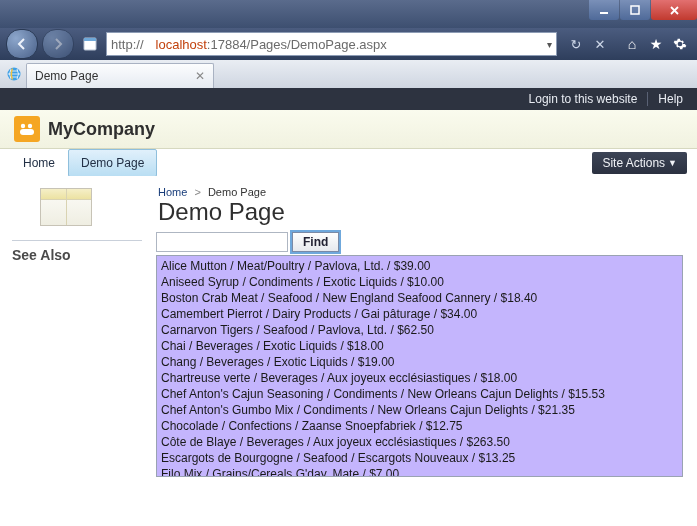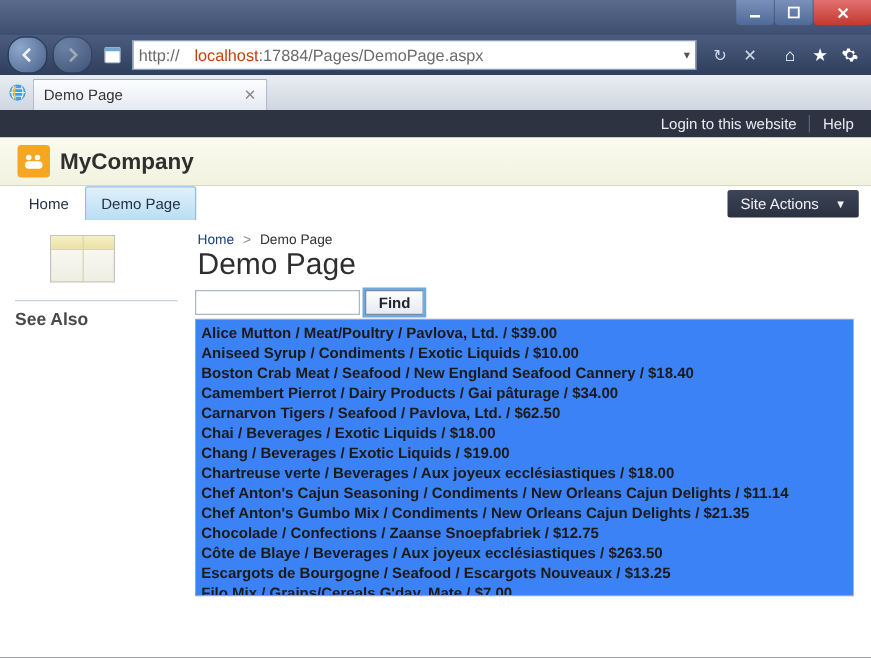--- a/index.html
+++ b/index.html
@@ -32,40 +32,40 @@
   
   .viewport{position:absolute;top:88px;left:0;right:0;bottom:0;background:#fff;overflow:hidden;}
   .topbanner{height:22px;background:#2d3340;color:#e8ecf2;display:flex;align-items:center;justify-content:flex-end;padding:0 14px;font-size:12px;}
   .topbanner .divider{border-left:1px solid #5a6275;height:14px;margin:0 10px;}
   .brandbar{height:38px;background:linear-gradient(#fafbee,#f1f2e0);border-bottom:1px solid #d6d8bf;display:flex;align-items:center;padding:0 14px;}
   .brandlogo{width:26px;height:26px;background:#f5a623;border-radius:3px;margin-right:8px;display:flex;align-items:center;justify-content:center;color:#fff;}
   .brandtitle{font-size:18px;font-weight:bold;color:#2f2f2f;}
   .menubar{height:28px;background:#fff;border-bottom:1px solid #c9d0da;display:flex;align-items:stretch;padding:0 10px;}
   .menuitem{padding:0 12px;display:flex;align-items:center;font-size:12px;color:#223045;border:1px solid transparent;}
   .menuitem.active{background:linear-gradient(#e0f0fb,#b9def3);border:1px solid #8fbfdc;border-radius:2px;}
-  .site-actions{margin-left:auto;background:linear-gradient(#3c4456,#2b3140);color:#f0f2f6;padding:0 10px;display:flex;align-items:center;font-size:12px;border-radius:2px;margin-top:3px;margin-bottom:3px;gap:13px;}
+  .site-actions{margin-left:auto;background:linear-gradient(#3c4456,#2b3140);color:#f0f2f6;padding:0 10px;display:flex;align-items:center;font-size:12px;border-radius:2px;margin-top:3px;margin-bottom:3px;gap:3px;}
   .site-actions .caret{font-size:9px;}
   .content{position:absolute;top:88px;left:0;right:0;bottom:26px;display:flex;background:#fff;}
   .leftcol{width:150px;padding:8px 8px 8px 12px;box-sizing:border-box;}
   .pageicon{width:50px;height:36px;border:1px solid #c7c3b6;background:linear-gradient(#fcfcf8,#efeee2);margin:4px 0 14px 28px;position:relative;}
   .pageicon:before{content:"";position:absolute;top:0;left:0;right:0;height:10px;background:linear-gradient(#f5efc8,#ece2a2);border-bottom:1px solid #d9d3b2;}
   .pageicon:after{content:"";position:absolute;top:0;bottom:0;left:50%;width:1px;background:#d9d3b2;}
   .seealso-hr{border:none;border-top:1px solid #c9d0da;margin:0 0 6px 0;}
   .seealso-title{font-size:14px;color:#4a4a4a;margin:0 0 6px 0;font-weight:bold;}
   .seealso-item{font-size:12px;color:#2a3a60;}
   .seealso-item .bullet{color:#b04a1f;margin-right:5px;font-size:9px;}
   .rightcol{flex:1;padding:6px 14px 6px 6px;box-sizing:border-box;display:flex;flex-direction:column;}
   .breadcrumb{font-size:11px;color:#333;margin:4px 0 0 2px;}
   .breadcrumb a{color:#1a3e7b;text-decoration:none;}
   .breadcrumb .sep{color:#888;margin:0 4px;}
   .pagetitle{font-size:24px;color:#2f2f2f;margin:0 0 6px 2px;font-weight:normal;}
   .findrow{display:flex;justify-content:flex-start;align-items:center;margin-bottom:3px;}
   .findinput{width:124px;height:18px;border:1px solid #aeb6c2;margin-right:4px;padding:0 3px;font-size:12px;}
   .findbtn{height:20px;padding:0 10px;background:linear-gradient(#fefefe,#e6e9ee);border:1px solid #7a8aa6;outline:2px solid #6fa8dc;font-size:12px;font-weight:bold;color:#223;cursor:pointer;}
-  .listbox{flex:1;border:1px solid #9aa3b2;overflow-y:scroll;background:#3b82f6;padding:2px 4px;font-size:12px;line-height:16px;color:#1a1a1a;min-height:210px;max-height:216px;font-weight:bold;}
+  .listbox{flex:1;border:1px solid #9aa3b2;overflow-y:scroll;background:#c4b5fd;padding:2px 4px;font-size:12px;line-height:16px;color:#1a1a1a;min-height:210px;max-height:216px;}
   .listbox div{white-space:nowrap;}
   .listbox::-webkit-scrollbar{width:16px;}
   .listbox::-webkit-scrollbar-track{background:#e9edf3;border-left:1px solid #c6ccd6;}
   .listbox::-webkit-scrollbar-thumb{background:linear-gradient(#d5dce6,#b9c3d2);border:1px solid #9aa3b2;border-radius:2px;}
   .footer{position:absolute;left:0;right:0;bottom:0;height:26px;background:#2d3340;color:#e8ecf2;display:flex;align-items:center;justify-content:center;font-size:12px;font-weight:bold;}
 </style>
 </head>
 <body>
 <div class="window">
 
@@ -192,21 +192,21 @@
 
         <div class="listbox" id="product-list">
             <div>Alice Mutton / Meat/Poultry / Pavlova, Ltd. / $39.00</div>
             <div>Aniseed Syrup / Condiments / Exotic Liquids / $10.00</div>
             <div>Boston Crab Meat / Seafood / New England Seafood Cannery / $18.40</div>
             <div>Camembert Pierrot / Dairy Products / Gai pâturage / $34.00</div>
             <div>Carnarvon Tigers / Seafood / Pavlova, Ltd. / $62.50</div>
             <div>Chai / Beverages / Exotic Liquids / $18.00</div>
             <div>Chang / Beverages / Exotic Liquids / $19.00</div>
             <div>Chartreuse verte / Beverages / Aux joyeux ecclésiastiques / $18.00</div>
-            <div>Chef Anton's Cajun Seasoning / Condiments / New Orleans Cajun Delights / $11.14</div>
+            <div>Chef Anton's Cajun Seasoning / Condiments / New Orleans Cajun Delights / $15.53</div>
             <div>Chef Anton's Gumbo Mix / Condiments / New Orleans Cajun Delights / $21.35</div>
             <div>Chocolade / Confections / Zaanse Snoepfabriek / $12.75</div>
             <div>Côte de Blaye / Beverages / Aux joyeux ecclésiastiques / $263.50</div>
             <div>Escargots de Bourgogne / Seafood / Escargots Nouveaux / $13.25</div>
             <div>Filo Mix / Grains/Cereals G'day, Mate / $7.00</div>
           </div>
       </div>
     </div>
 
 

